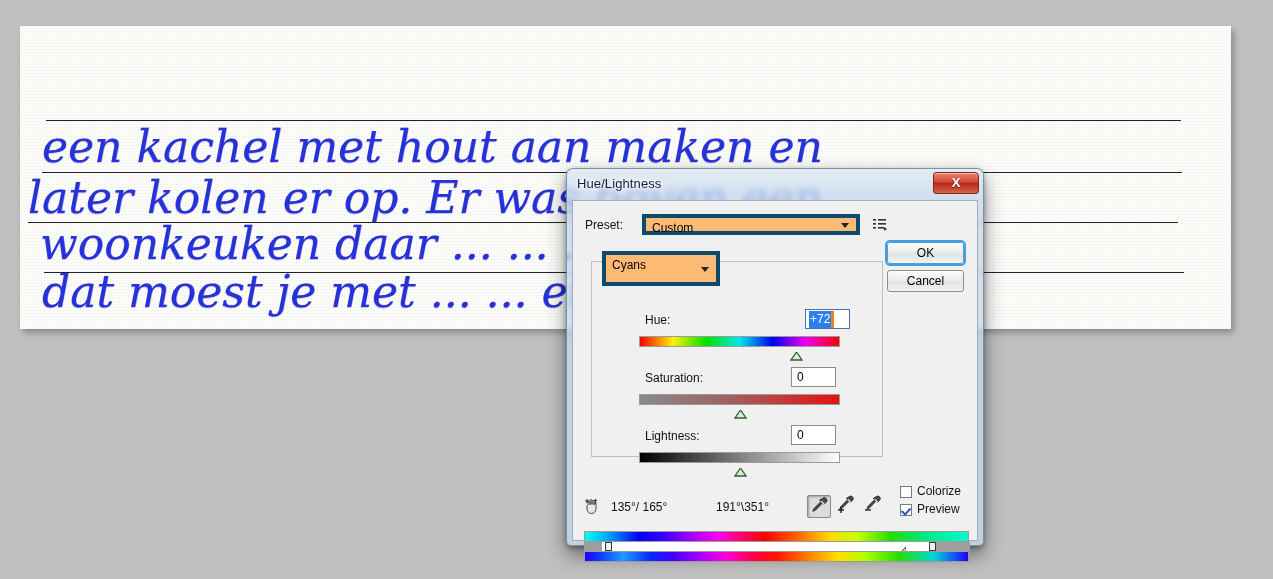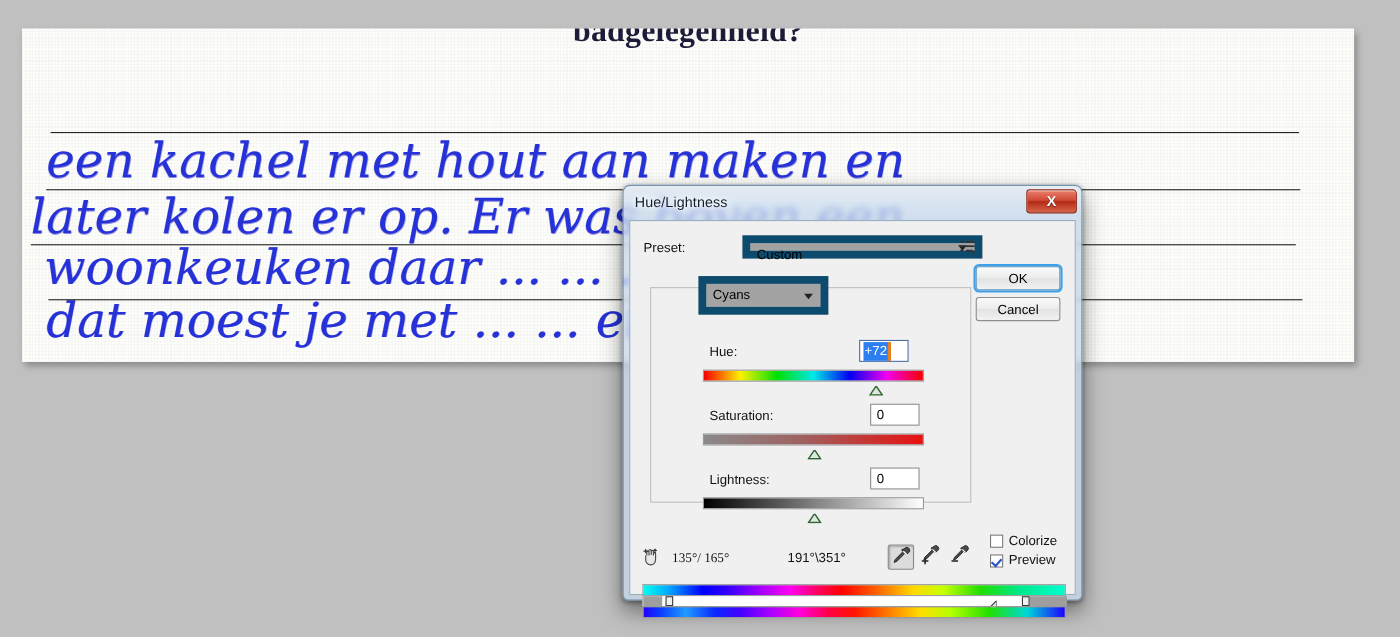--- a/index.html
+++ b/index.html
@@ -95,24 +95,23 @@
     width: 406px; height: 341px;
     background: #f0f0f0;
     border: 1px solid #9aaec0;
     box-sizing: border-box;
   }
 
   .preset-row { position: absolute; left: 12px; top: 13px; }
   .preset-label { position: absolute; left: 0; top: 4px; font-size: 12px; color: #111; }
   .combo {
     position: absolute;
-    background: #a3a3a3; border: 7px solid #0c4a6e;
+    background: #fdba74; border: 4px solid #0c4a6e;
     box-sizing: border-box; font-size: 12px; color: #000;
     cursor: pointer;
-    margin-left: 33px;
   }
   .combo .cval { position: absolute; left: 6px; top: 3px; }
   .combo .carrow {
     position: absolute; right: 7px; top: 50%; margin-top: -2px;
     width: 0; height: 0;
     border-left: 4px solid transparent; border-right: 4px solid transparent;
     border-top: 5px solid #222;
   }
   #preset-combo { left: 57px; top: 0; width: 218px; height: 21px; }
   #range-combo  { left: 29px; top: 50px; width: 118px; height: 35px; }
@@ -242,21 +241,20 @@
   }
 </style>
 </head>
 <body>
 
 <div id="root">
 
   <div class="doc-canvas">
     <div class="doc-paper"></div>
 
-    <div class="doc-topline">badgelegenheid?</div>
 
     <div class="rule" style="left:26px; top:94px; width:1135px;"></div>
 
     <div class="hw-line" style="left:22px; top:95px; font-size:44px;">een kachel met hout aan maken en</div>
     <div class="rule" style="left:22px; top:146px; width:1140px;"></div>
 
     <div class="hw-line" style="left:8px; top:146px; font-size:44px;">later kolen er op. Er was boven een</div>
     <div class="rule" style="left:8px; top:196px; width:1150px;"></div>
 
     <div class="hw-line" style="left:20px; top:192px; font-size:44px;">woonkeuken daar ... ... ... ...nuis</div>
@@ -301,21 +299,21 @@
       <div class="groupbox"></div>
       <div class="groupbox-mask"></div>
 
       <div class="combo" id="range-combo">
         <span class="cval">Cyans</span>
         <span class="carrow"></span>
       </div>
 
       <div class="slider-group" style="left:0; top:0;">
         <div class="sl-label" style="left:72px; top:112px;">Hue:</div>
-        <div class="num-input selected" style="left:208px; top:108px;">
+        <div class="num-input selected" style="left:232px; top:108px;">
           <span class="sel">+72</span>
         </div>
         <div class="track track-hue" style="left:66px; top:135px;"></div>
         <div class="thumb" style="left:223px; top:146px;">
           <svg width="13" height="9" viewBox="0 0 13 9">
               <path d="M6.5 0 L12 8 L1 8 Z" fill="#dfe6df" stroke="#2c662c" stroke-width="1.3"></path>
             </svg>
         </div>
       </div>
 
@@ -342,21 +340,21 @@
       </div>
 
       <div class="scrub-icon">
         <svg width="17" height="17" viewBox="0 0 17 17">
           <path d="M4 7 v-3 a1 1 0 0 1 2 0 v3 M6 6.5 v-4 a1 1 0 0 1 2 0 v4 M8 6.5 v-3.2 a1 1 0 0 1 2 0 v3.2
                    M10 7 v-2 a1 1 0 0 1 2 0 v5.5 c0 3-2 5-4.5 5 c-2.5 0-4.5-2-4.5-4.5 v-4" fill="#e8e8e8" stroke="#444" stroke-width="1"></path>
           <path d="M1 3 h4 M3 1 v4" stroke="#333" stroke-width="1.1"></path>
           <path d="M11.5 1.5 v4 M10 2.8 l1.5 -1.4 l1.5 1.4" stroke="#333" stroke-width="1" fill="none"></path>
         </svg>
       </div>
-      <div class="deg-text" style="left:38px; top:299px;font-family:Liberation Serif, serif;">135°/ 165°</div>
+      <div class="deg-text" style="left:38px; top:299px;">135°/ 165°</div>
       <div class="deg-text" style="left:143px; top:299px;">191°\351°</div>
 
       <div class="eyedropper active" style="left:234px; top:294px;">
         <svg width="22" height="21" viewBox="0 0 22 21">
           <path d="M14.5 2.5 a2.6 2.6 0 0 1 3.8 3.6 l-2.3 2.3 l-1.4 -1.4 l-7.2 7.3 l-2.6 1 l1 -2.6 l7.2 -7.3 l-1.4 -1.4 z" fill="#4a4a4a" stroke="#222" stroke-width="0.8"></path>
           <path d="M13.2 5.2 l3.2 3.2" stroke="#fff" stroke-width="1.2"></path>
         </svg>
       </div>
       <div class="eyedropper" style="left:261px; top:294px;">
         <svg width="22" height="21" viewBox="0 0 22 21">

